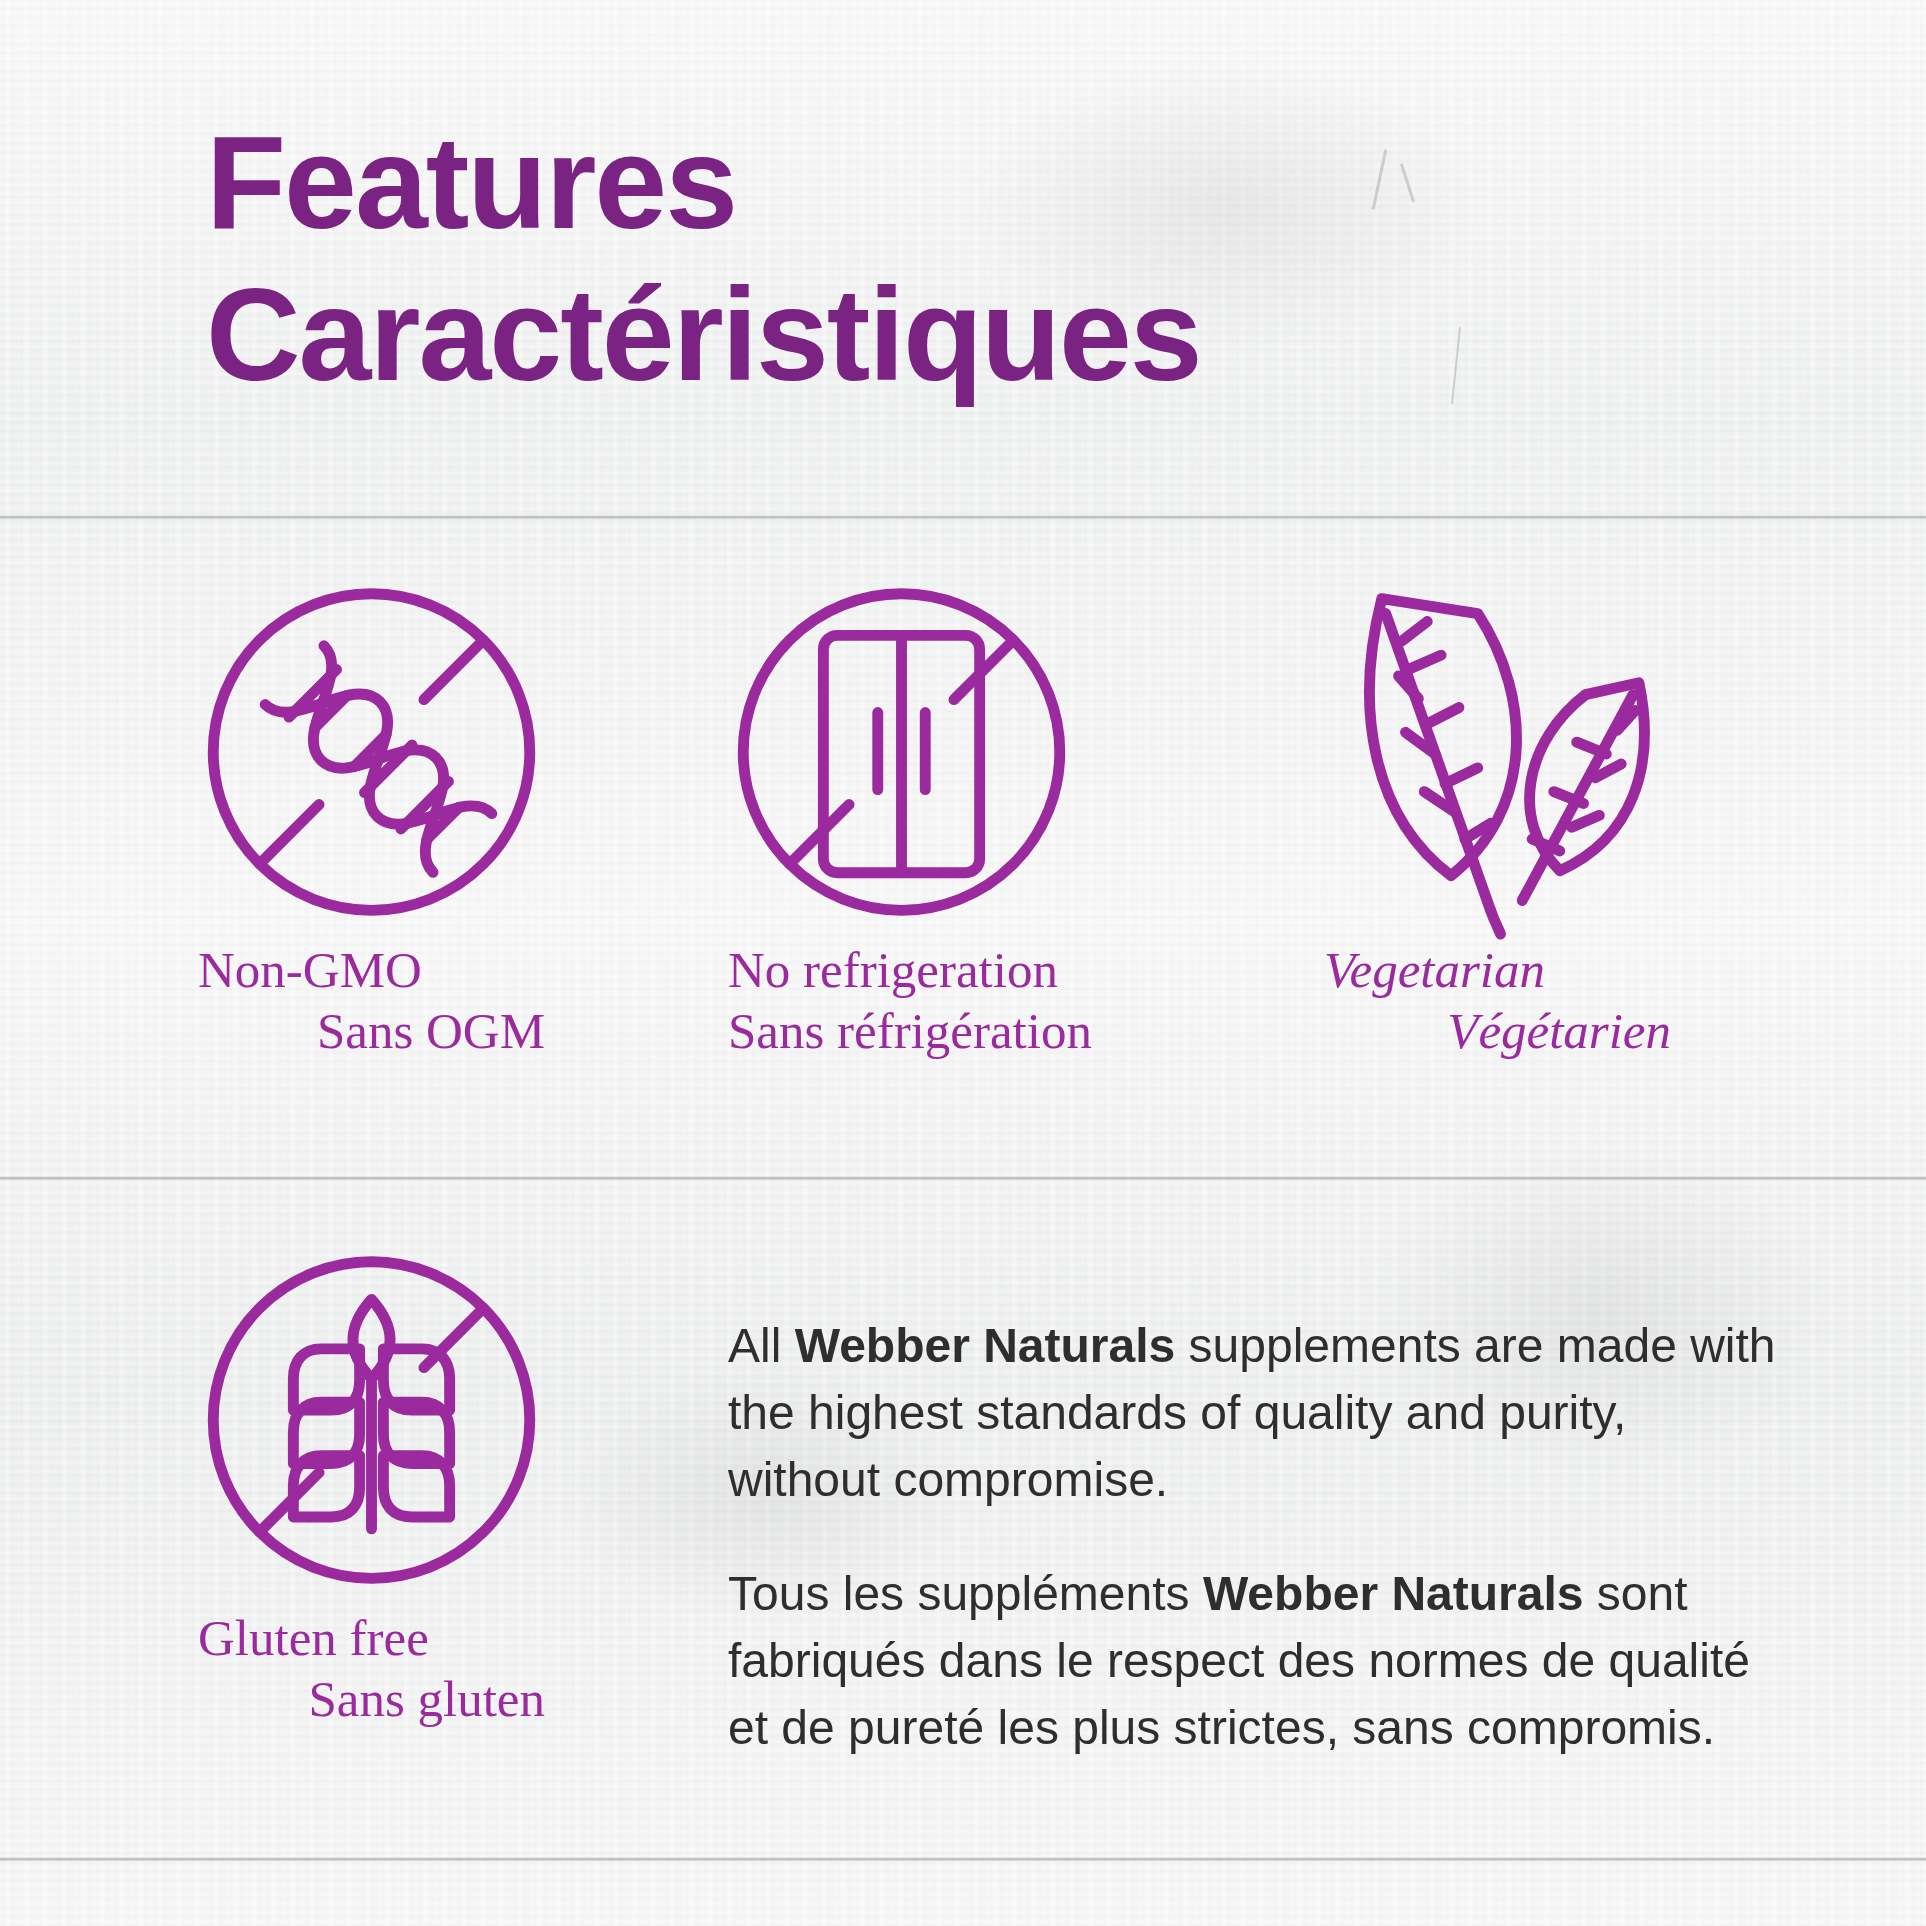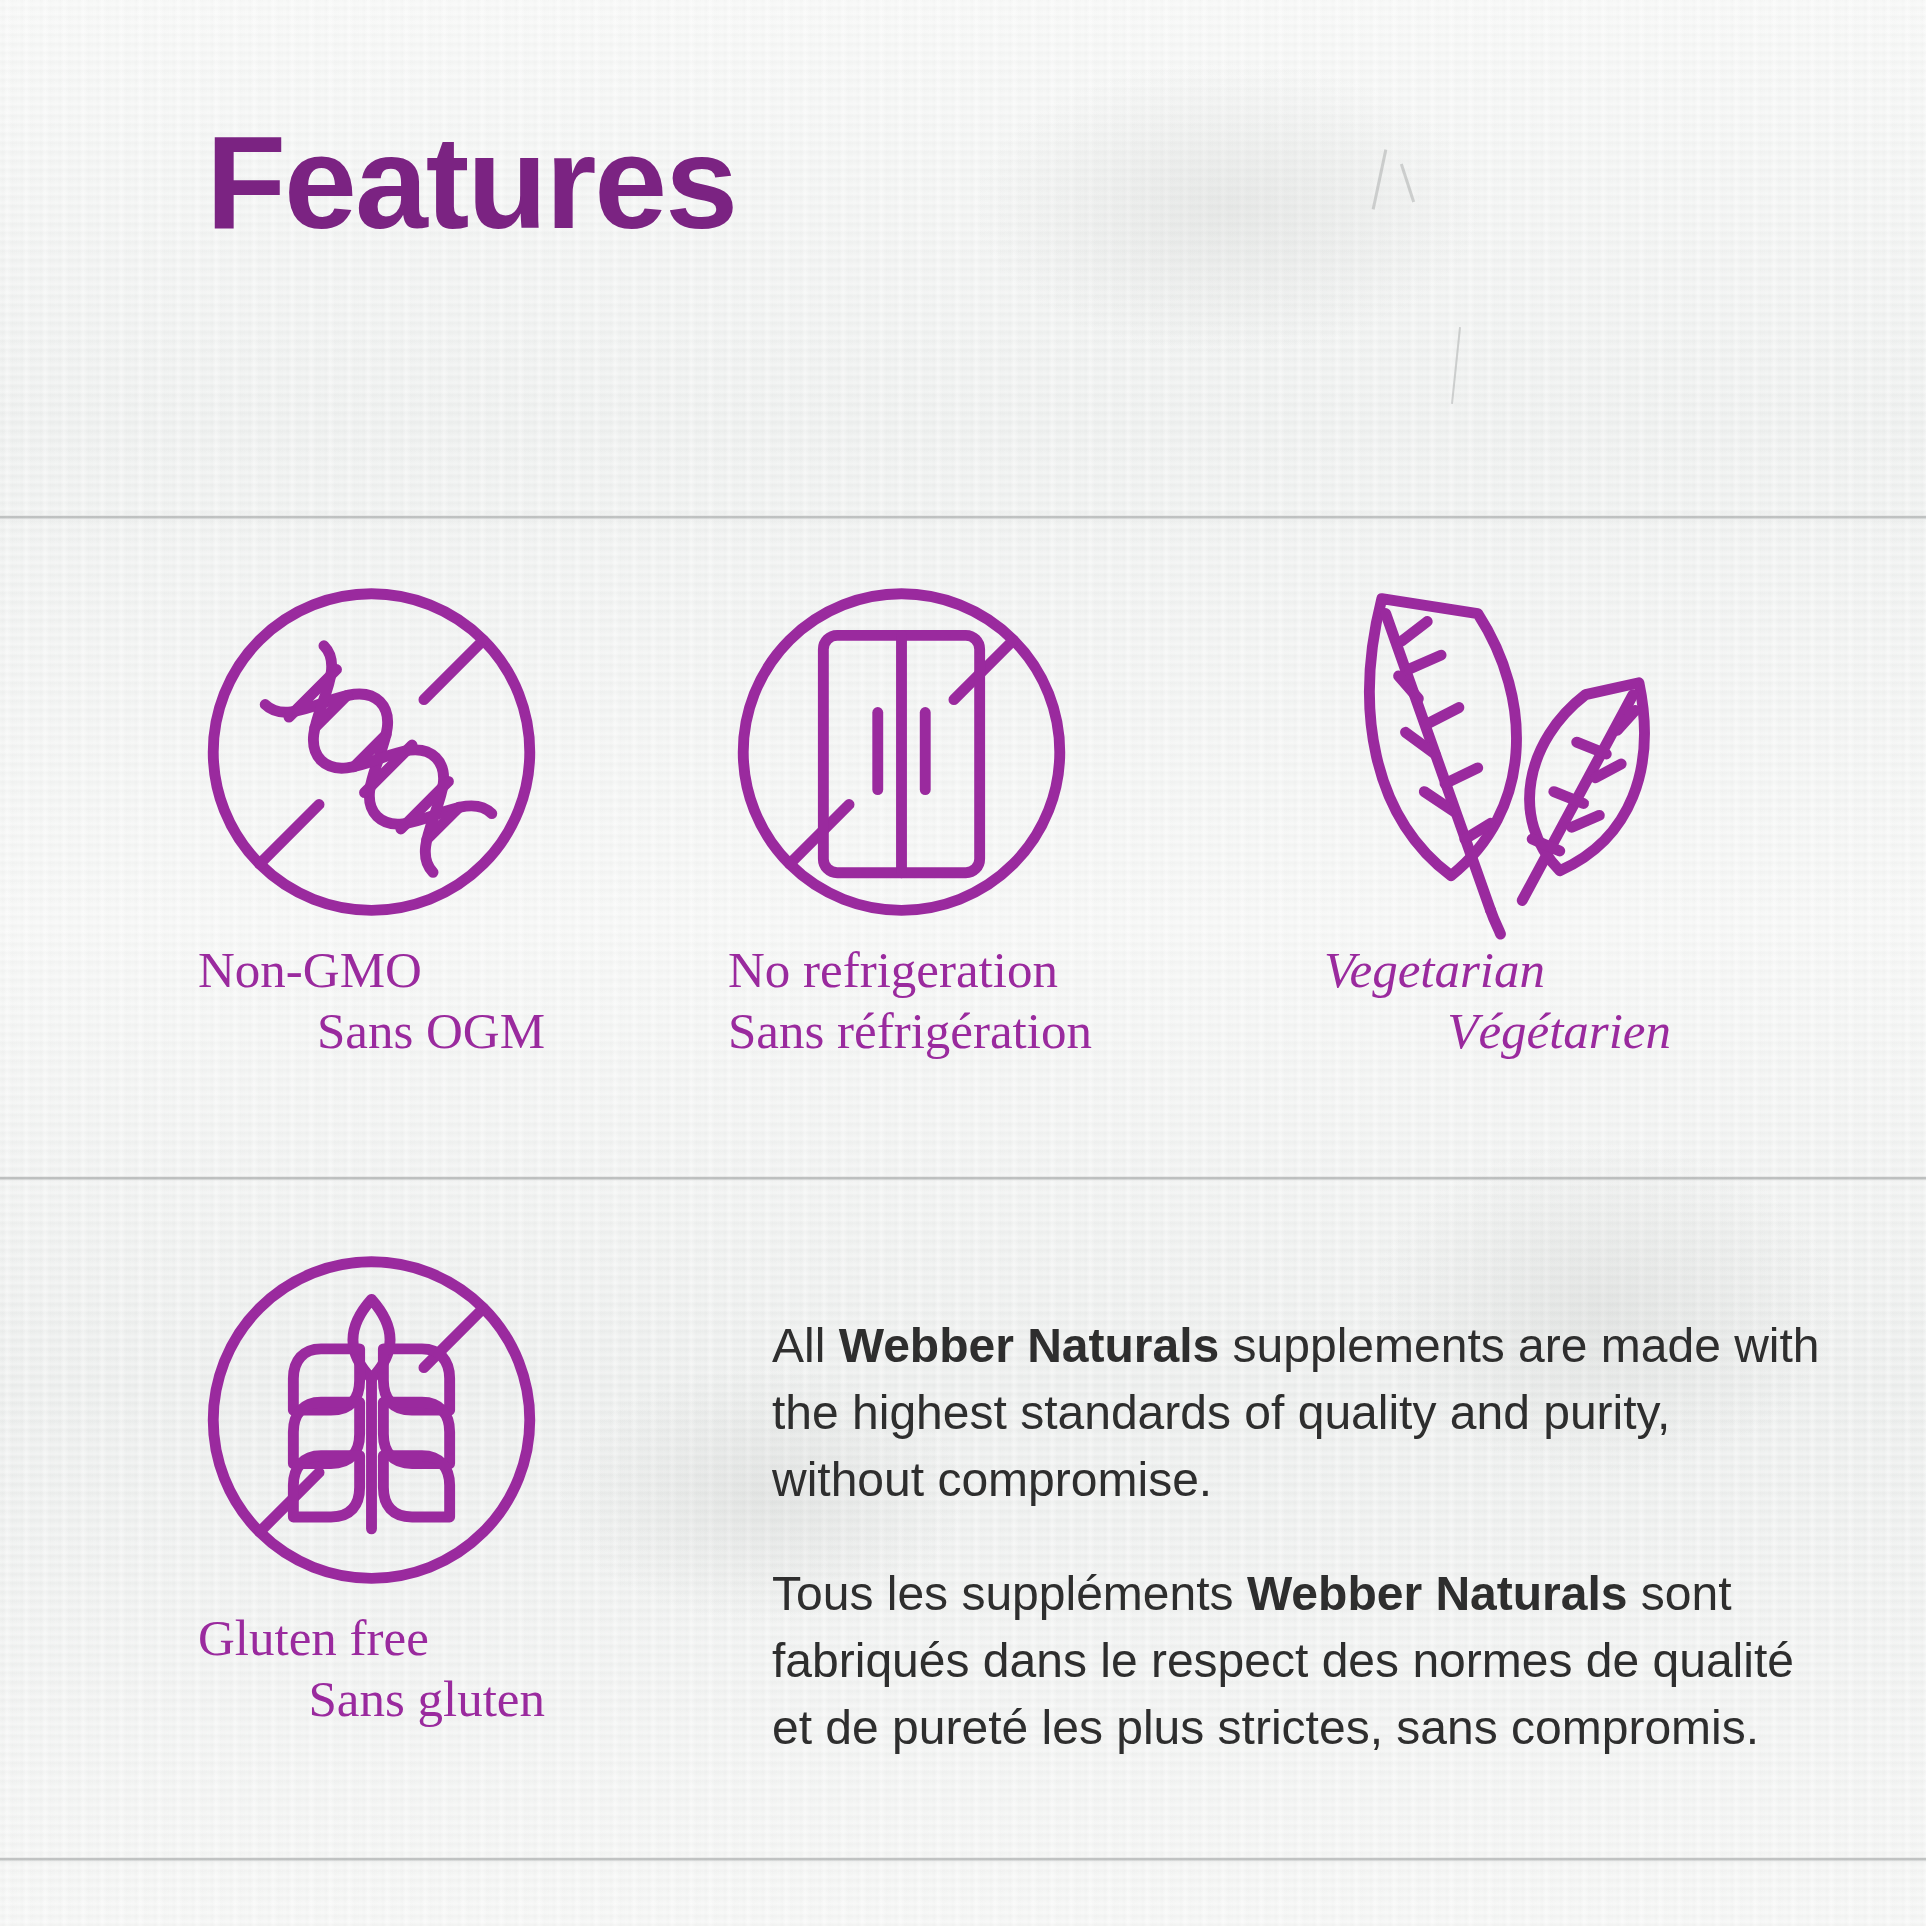--- a/index.html
+++ b/index.html
@@ -79,21 +79,20 @@
     white-space:nowrap;
   }
   .cap .fr{display:block;text-align:right;}
 
   
   #copy{
     position:absolute;left:728px;top:1312px;width:1049px;
     color:#2e2e2e;
     font-size:48px;
     line-height:1.40;
-    margin-left:44px;
   }
   #copy p{margin:0 0 46px 0;}
   #copy b{font-weight:700;}
 </style>
 </head>
 <body>
 
 <div id="page">
 
   <div class="plank-seam" style="top:515px;"></div>
@@ -101,20 +100,21 @@
   <div class="plank-seam" style="top:1857px;"></div>
   <div class="grain-blob" style="left:970px;top:59px;width:515px;height:297px;"></div>
   <div class="grain-blob" style="left:1366px;top:1139px;width:475px;height:337px;"></div>
   <div class="grain-blob" style="left:554px;top:1366px;width:416px;height:257px;"></div>
   <div class="grain-scratch" style="left:1378px;top:149px;width:3px;height:61px;transform:rotate(12deg);"></div>
   <div class="grain-scratch" style="left:1406px;top:163px;width:3px;height:40px;transform:rotate(-18deg);"></div>
   <div class="grain-scratch" style="left:1455px;top:327px;width:2px;height:77px;transform:rotate(6deg);"></div>
 
   <div id="title">
     <span>Features</span>
+    <span class="l2">Caractéristiques</span>
   </div>
 
   <div class="row" style="top:574px;">
 
     <div class="cell" style="left:198px;">
       <div class="iconwrap">
         <svg width="347" height="366" viewBox="0 0 350 370" fill="none" stroke="#9a2a9e" stroke-width="11" stroke-linecap="round" stroke-linejoin="round">
           <circle cx="175" cy="180" r="160"></circle>
 
           <line x1="62" y1="293" x2="122" y2="233"></line>

